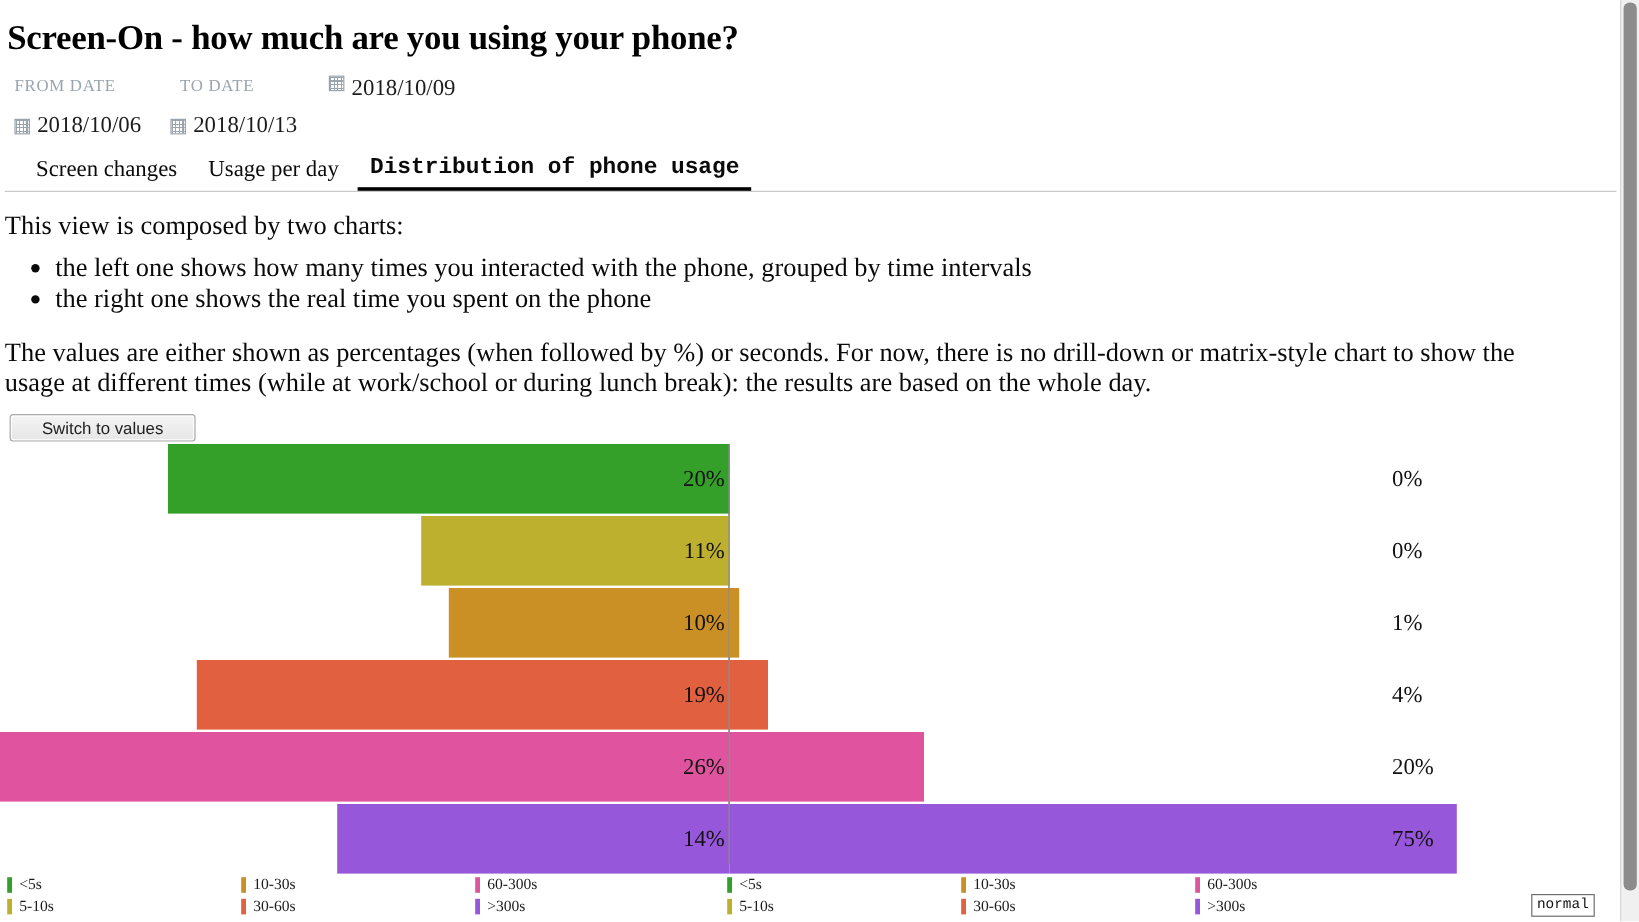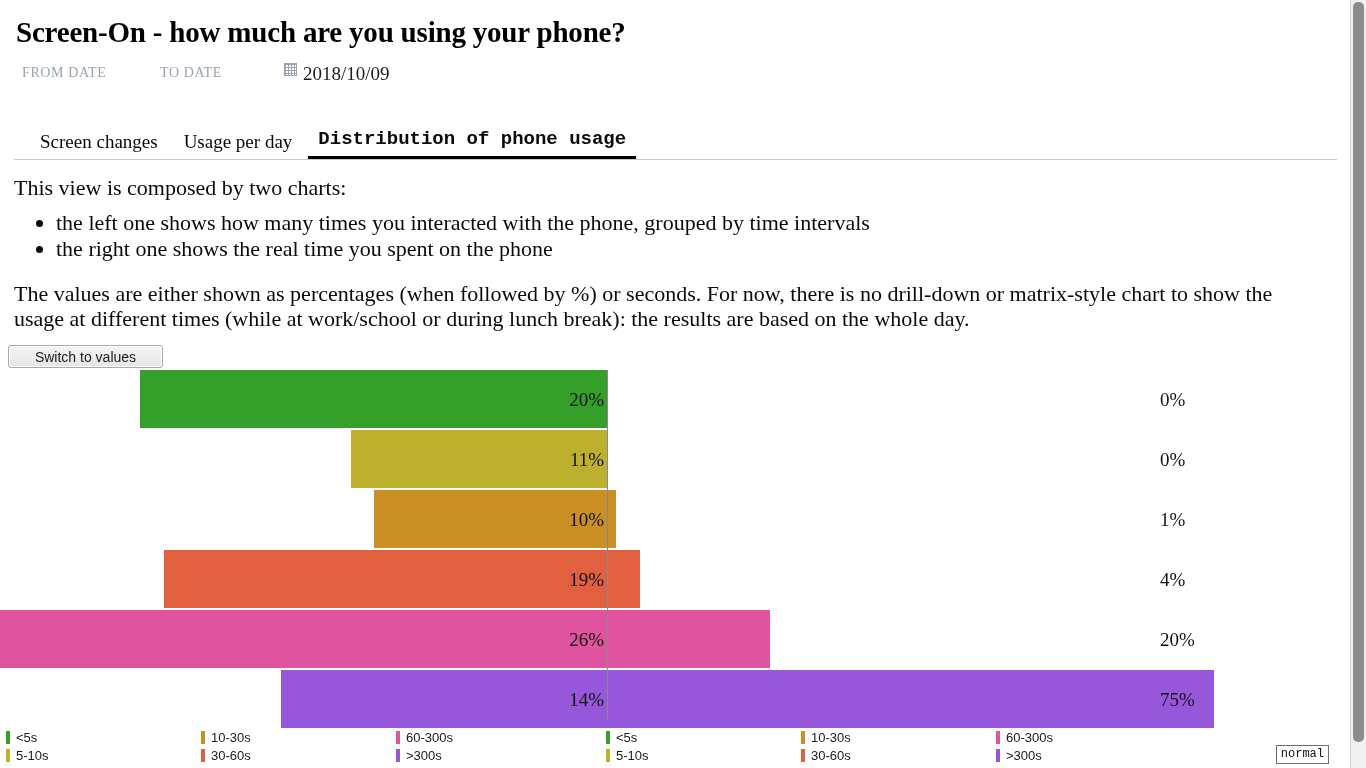--- a/index.html
+++ b/index.html
@@ -18,21 +18,21 @@
     height: 768px;
     background: #ffffff;
     box-sizing: border-box;
   }
 
   .page {
     position: absolute;
     left: 0; top: 0;
     width: 1351px;
     height: 768px;
-    padding: 0 14px;
+    padding: 0 4px;
     box-sizing: border-box;
   }
 
   
   .page-title {
     font-size: 29px;
     font-weight: bold;
     color: #000000;
     margin: 16px 0 0 2px;
     letter-spacing: -0.2px;
@@ -236,21 +236,21 @@
   }
   .legend-left  { left: 6px; }
   .legend-right { left: 606px; }
 
   .legend-item {
     width: 33.33%;
     height: 18px;
     display: flex;
     align-items: center;
     font-size: 13px;
-    font-family: Liberation Sans, sans-serif;
+    font-family: Liberation Serif, serif;
     color: #1a1a1a;
     box-sizing: border-box;
   }
   .legend-swatch {
     display: inline-block;
     width: 4px;
     height: 13px;
     margin-right: 6px;
     flex: 0 0 auto;
   }
@@ -301,20 +301,30 @@
       <div class="date-labels">
         <span class="date-label lbl-from">FROM DATE</span>
         <span class="date-label lbl-to">TO DATE</span>
       </div>
 
       <div class="date-top-third">
         <span class="cal-icon"></span>
         <span>2018/10/09</span>
       </div>
 
+      <div class="date-values">
+        <span class="date-field dv-from">
+          <span class="cal-icon"></span>
+          <span>2018/10/06</span>
+        </span>
+        <span class="date-field dv-to">
+          <span class="cal-icon"></span>
+          <span>2018/10/13</span>
+        </span>
+      </div>
     </div>
 
     <div class="tabs">
       <div class="tab">Screen changes</div>
       <div class="tab">Usage per day</div>
       <div class="tab active">Distribution of phone usage</div>
     </div>
 
     <div class="copy">
       <p>This view is composed by two charts:</p>

